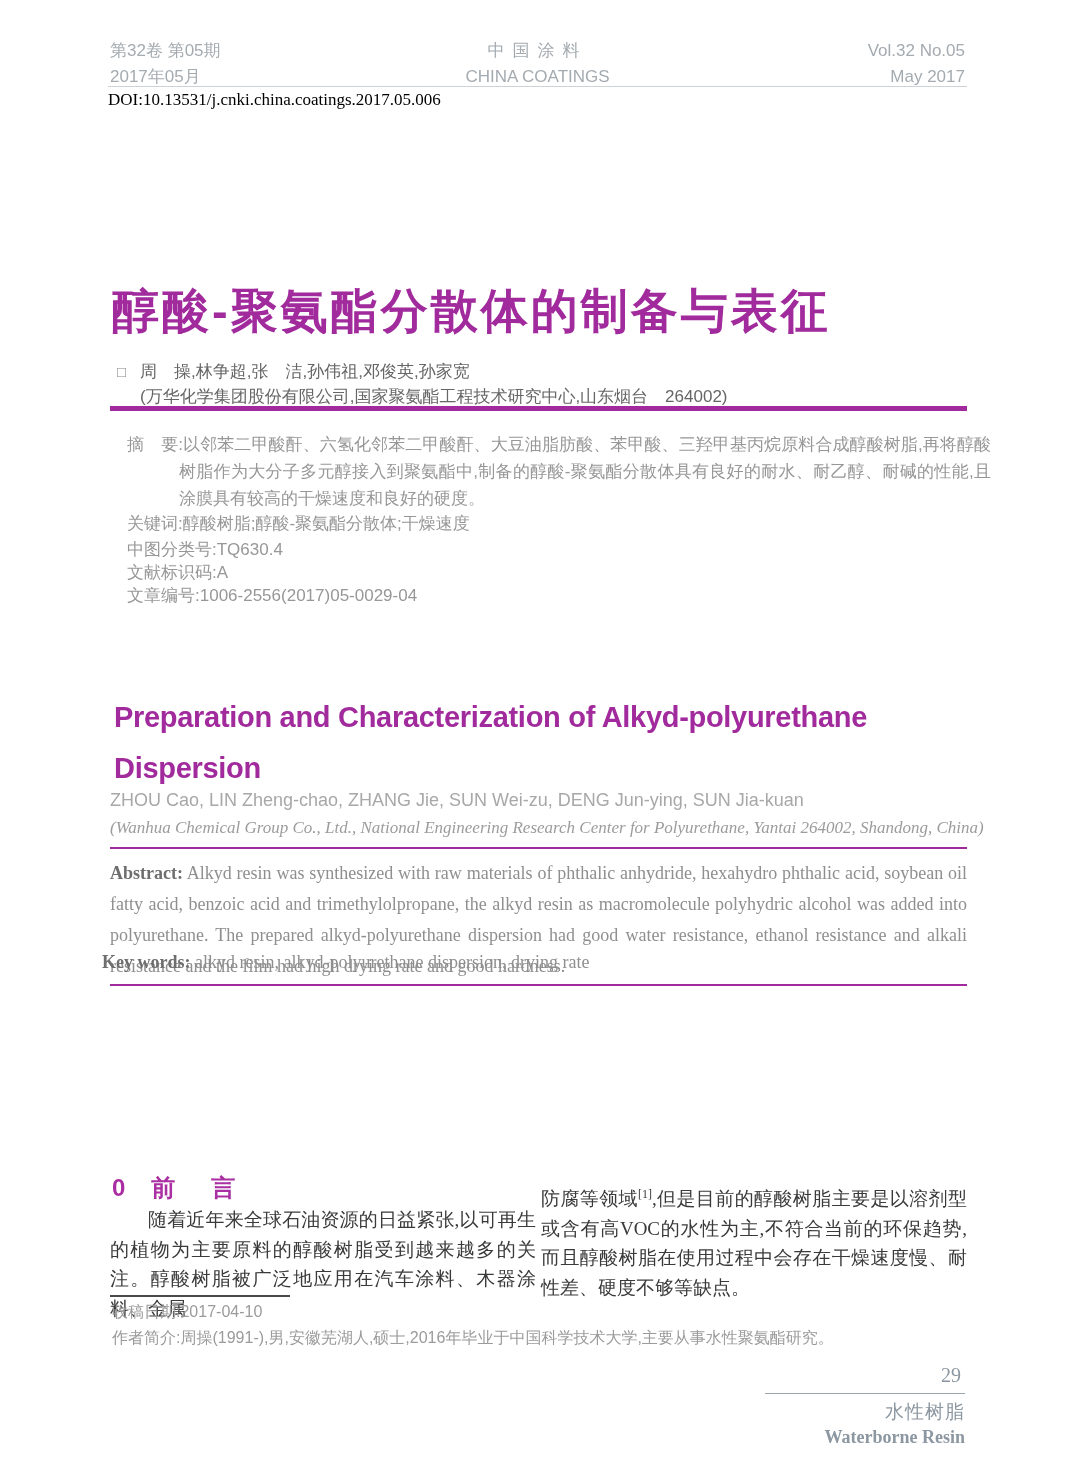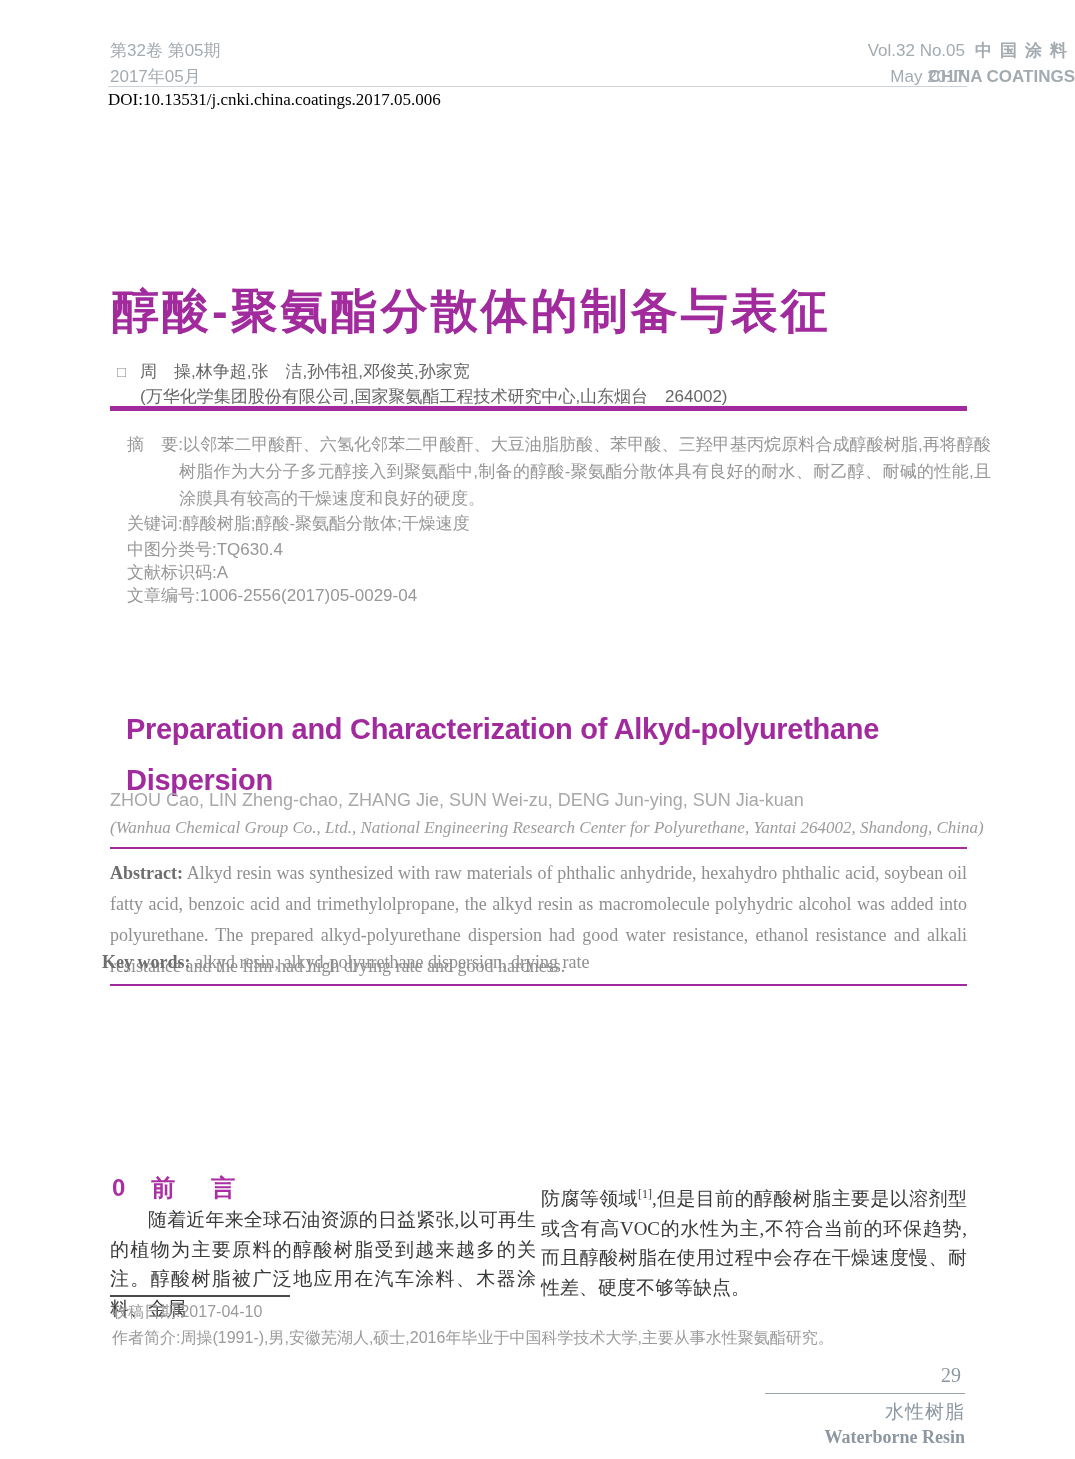--- a/index.html
+++ b/index.html
@@ -2,21 +2,21 @@
 <html><head>
 <meta charset="utf-8">
 <style>
   html,body{margin:0;padding:0;background:#ffffff;}
   .page{position:relative;width:1075px;height:1459px;background:#ffffff;overflow:hidden;
         font-family:"Liberation Sans",sans-serif;}
 
   
   .hdr{position:absolute;top:38px;color:#a4abb0;font-size:17px;line-height:26px;}
   .hdr-left{left:110px;text-align:left;}
-  .hdr-center{left:0;right:0;text-align:right;font-weight:bold;}
+  .hdr-center{left:0;right:0;text-align:center;}
   .hdr-center .cn{letter-spacing:8px;}
   .hdr-right{right:110px;text-align:right;}
   .hdr-rule{position:absolute;left:108px;top:86px;width:859px;height:1px;background:#ccd2d6;}
   .doi{position:absolute;left:108px;top:90px;font-family:"Liberation Serif",serif;
        color:#000000;font-size:17px;}
 
   
   .cn-title{position:absolute;left:110px;top:278px;margin:2px;color:#a12a9d;
             font-size:47px;font-weight:bold;letter-spacing:3px;white-space:nowrap;}
   .cn-authors{position:absolute;left:117px;top:360px;color:#666666;font-size:17px;}
@@ -25,21 +25,21 @@
   .rule-thick{position:absolute;left:110px;top:406px;width:857px;height:5px;background:#a12a9d;}
 
   .cn-abstract{position:absolute;left:127px;top:431px;width:812px;margin:0;
                color:#979797;font-size:17px;line-height:27px;text-align:justify;
                padding-left:52px;text-indent:-52px;}
   .cn-keywords{position:absolute;left:127px;top:512px;margin:0;color:#979797;font-size:17px;}
   .cn-meta{position:absolute;left:127px;top:538px;width:805px;display:flex;
            justify-content:space-between;color:#979797;font-size:17px;flex-direction:column;}
 
   
-  .en-title{position:absolute;left:110px;top:688px;margin:16px;color:#a12a9d;
+  .en-title{position:absolute;left:110px;top:688px;margin:4px;color:#a12a9d;
             font-size:29px;font-weight:bold;line-height:51px;letter-spacing:-0.3px;}
   .en-authors{position:absolute;left:110px;top:790px;color:#a8a8a8;font-size:18px;}
   .en-affiliation{position:absolute;left:110px;top:818px;color:#9c9c9c;font-size:17px;
                   font-family:"Liberation Serif",serif;font-style:italic;}
   .rule-en{position:absolute;left:110px;width:857px;height:2px;background:#a12a9d;}
   .rule-en.top{top:847px;}
   .rule-en.bottom{top:984px;}
   .en-abstract{position:absolute;left:110px;top:858px;width:857px;margin:0;
                font-family:"Liberation Serif",serif;color:#8f8f8f;font-size:18px;
                line-height:31px;text-align:justify;}

